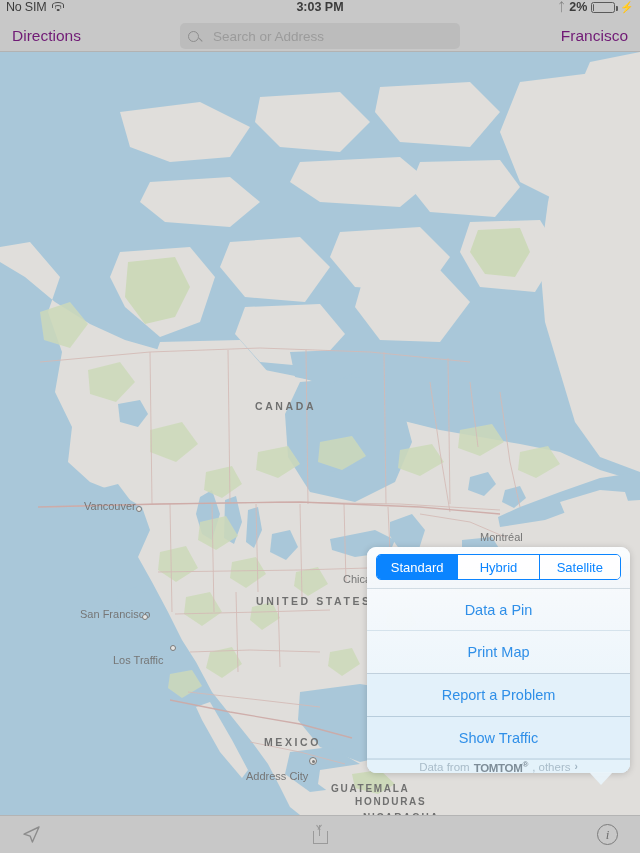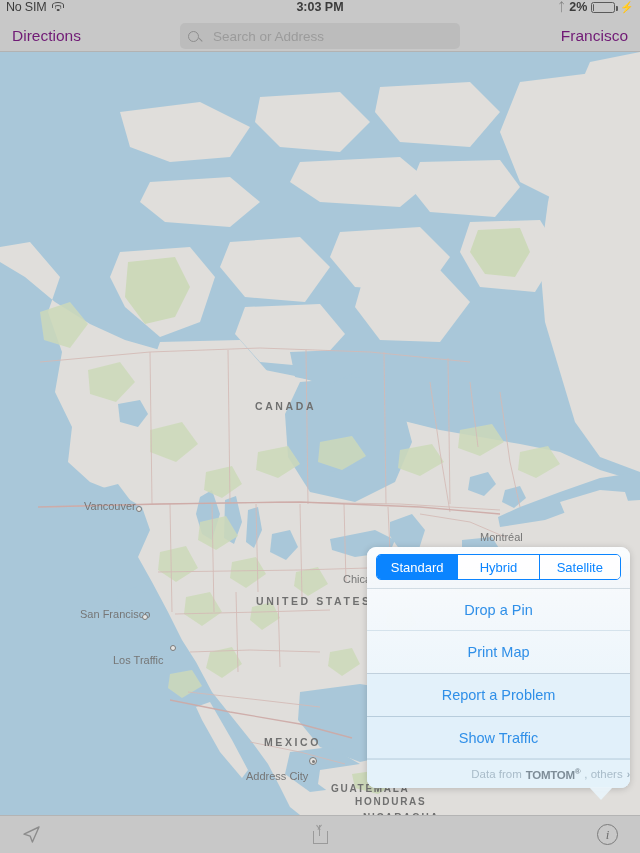--- a/index.html
+++ b/index.html
@@ -116,21 +116,21 @@
   .pop-row{
     height:42px;display:flex;align-items:center;justify-content:center;
     font-size:14.5px;color:#2f8fe8;
     border-bottom:0.5px solid rgba(170,195,212,0.40);
   }
   .pop-row:last-child{border-bottom:none;}
   .g1{background:linear-gradient(180deg,rgba(248,250,252,0.93),rgba(238,246,251,0.93));}
   .g2{background:rgba(226,241,250,0.90);}
   .g3{background:rgba(224,240,250,0.90);}
   .attrib{
-    height:29px;display:flex;align-items:center;justify-content:flex-end;gap:4px;
+    height:14px;display:flex;align-items:center;justify-content:center;gap:4px;
     font-size:11.5px;color:#a9bcc9;background:rgba(228,241,249,0.88);
     border-top:0.5px solid rgba(170,195,212,0.45);
   }
   .tomtom{font-weight:bold;color:#7e8d98;letter-spacing:-0.3px;font-size:11.5px;}
   .tt-r{font-size:8px;vertical-align:super;}
   .chev{font-size:10px;font-weight:bold;color:#9fb3c1;}
 </style>
 </head>
 <body>
 
@@ -335,21 +335,21 @@
 
     <div class="seg-wrap">
       <div class="segmented">
         <div class="seg active">Standard</div>
         <div class="seg">Hybrid</div>
         <div class="seg">Satellite</div>
       </div>
     </div>
 
     <div class="pop-group g1">
-      <div class="pop-row">Drop a Pin</div>
+      <div class="pop-row">Data a Pin</div>
       <div class="pop-row">Print Map</div>
     </div>
 
     <div class="pop-group g2">
       <div class="pop-row">Report a Problem</div>
     </div>
 
     <div class="pop-group g3">
       <div class="pop-row">Show Traffic</div>
       <div class="attrib">

